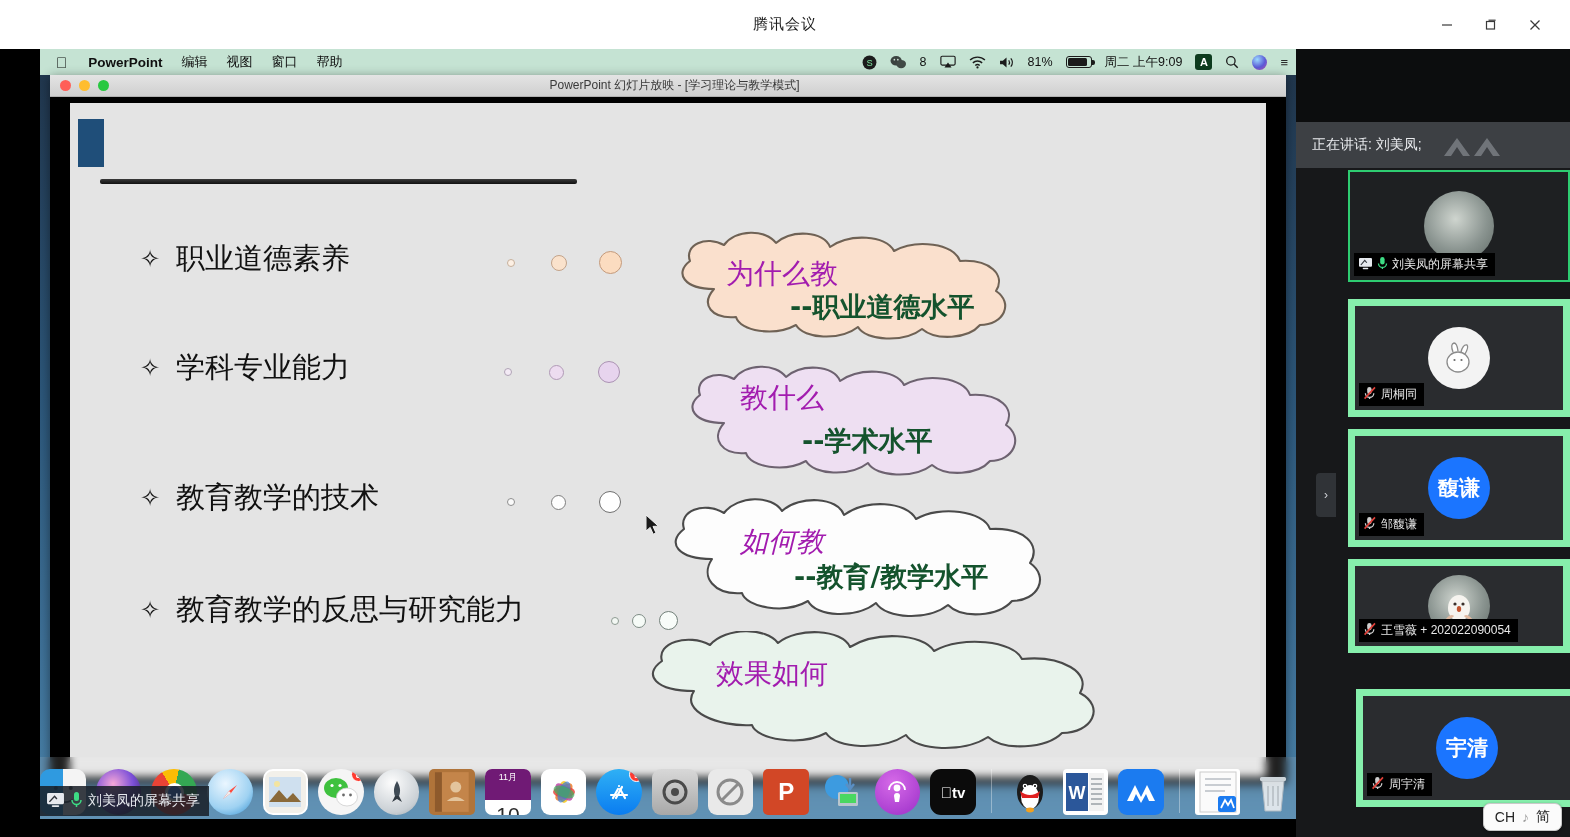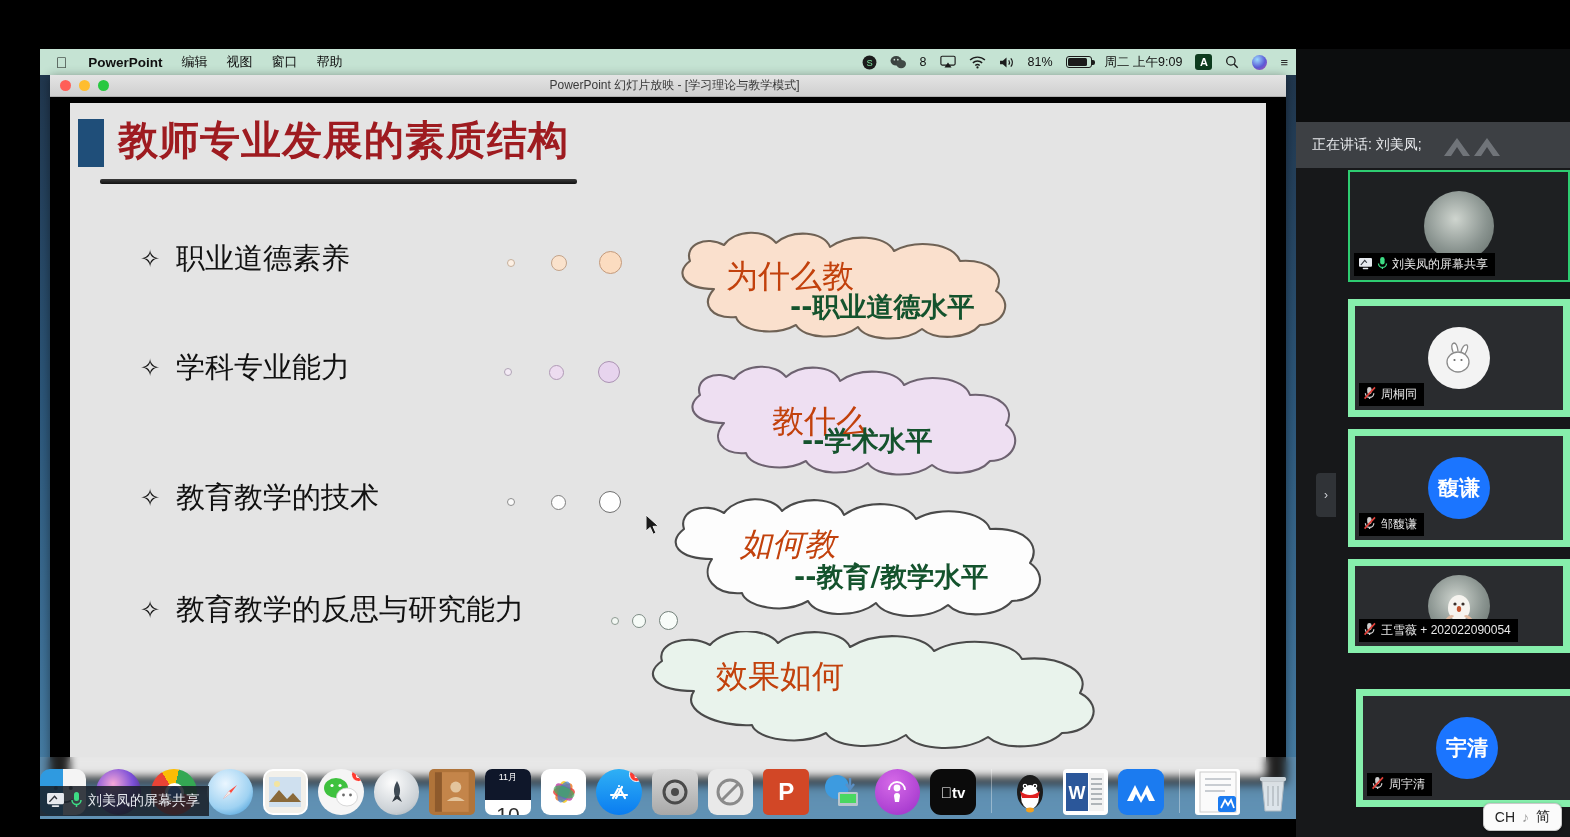--- a/index.html
+++ b/index.html
@@ -154,21 +154,21 @@
   }
   .bullet .mark { font-size:24px; color:#111; }
   .dots { position:absolute; display:flex; align-items:center; }
   .dot { border-radius:50%; }
 
   .cloud-wrap { position:absolute; }
   .cloud-text {
     position:absolute; z-index:3; white-space:nowrap;
     font-family: "DejaVu Sans", "Liberation Sans", sans-serif;
   }
-  .cl-q { font-size:32px; color:#c2410c; }
+  .cl-q { font-size:28px; color:#a21caf; }
   .cl-a { font-size:27px; color:#14532d; font-weight:600; }
 
   .mouse-cursor {
     position:absolute; left:576px; top:412px;
     width:0;height:0; z-index:9;
   }
   .mouse-cursor svg { position:absolute; left:0; top:0; }
 
   
   .dock {
@@ -268,20 +268,42 @@
     display:flex; align-items:center; gap:7px;
     box-shadow:0 1px 3px rgba(0,0,0,.4);
   }
   .ime-sep { color:#9a9a9a; }
 </style>
 </head>
 <body>
 
 <div id="app">
 
+  <div class="tm-titlebar">
+    <div class="tm-title">腾讯会议</div>
+    <div class="tm-winbtns">
+      <div class="tm-wb">
+        <svg width="14" height="14" viewBox="0 0 14 14">
+            <line x1="2" y1="7" x2="12" y2="7" stroke="#3a3a3a" stroke-width="1.2"></line>
+          </svg>
+      </div>
+      <div class="tm-wb">
+        <svg width="14" height="14" viewBox="0 0 14 14">
+          <rect x="2.5" y="3.5" width="8" height="7.5" fill="none" stroke="#3a3a3a" stroke-width="1.2"></rect>
+          <line x1="4.5" y1="2.2" x2="11.6" y2="2.2" stroke="#3a3a3a" stroke-width="1.2"></line>
+        </svg>
+      </div>
+      <div class="tm-wb">
+        <svg width="14" height="14" viewBox="0 0 14 14">
+          <line x1="2.5" y1="2.5" x2="11.5" y2="11.5" stroke="#3a3a3a" stroke-width="1.2"></line>
+          <line x1="11.5" y1="2.5" x2="2.5" y2="11.5" stroke="#3a3a3a" stroke-width="1.2"></line>
+        </svg>
+      </div>
+    </div>
+  </div>
 
   <div class="share-area">
     <div class="mac-desktop">
 
       <div class="mac-menubar">
         <div class="mm-left">
           <span class="mm-apple"></span>
           <span class="mm-bold">PowerPoint</span>
           <span>编辑</span>
           <span>视图</span>
@@ -349,21 +371,20 @@
             <span class="tl yellow"></span>
             <span class="tl green"></span>
           </div>
           <div class="ppt-titletext">PowerPoint 幻灯片放映 - [学习理论与教学模式]</div>
         </div>
 
         <div class="slide">
           <div class="slide-inner">
 
             <div class="slide-title-bar"></div>
-            <div class="slide-title">教师专业发展的素质结构</div>
             <div class="slide-title-rule"></div>
 
             <div class="bullet" style="left:70px; top:136px;">
               <span class="mark">✧</span>
               <span>职业道德素养</span>
             </div>
             <div class="dots" style="left:437px; top:148px;">
               <span class="dot" style="width:8px;height:8px;background:#fdf0e4;border:1px solid #c6b09c;margin-right:36px;"></span>
               <span class="dot" style="width:16px;height:16px;background:#fae2cc;border:1.3px solid #c3a38a;margin-right:32px;"></span>
               <span class="dot" style="width:23px;height:23px;background:#fbdcc0;border:1.5px solid #c39a7c;"></span>
@@ -412,21 +433,21 @@
             </div>
 
             <div class="cloud-wrap" style="left:596px; top:262px; width:396px; height:112px;">
               <svg width="396" height="112" viewBox="0 0 396 112">
                 <path d="M58,58 C28,58 18,42 34,30 C28,14 50,4 68,14 C80,-2 110,-2 120,12
                          C136,-2 168,0 174,16 C194,2 230,4 238,20 C260,8 298,12 304,30
                          C334,28 350,44 340,60 C358,72 348,96 324,96 C312,110 280,112 266,100
                          C248,114 210,112 202,98 C184,112 148,110 140,96 C118,108 84,102 80,88
                          C56,90 44,74 58,58 Z" fill="#eedff2" stroke="#6d6270" stroke-width="2.1" stroke-linejoin="round"></path>
               </svg>
-              <div class="cloud-text cl-q" style="left:74px; top:35px;margin-left:32px;">教什么</div>
+              <div class="cloud-text cl-q" style="left:74px; top:14px;">教什么</div>
               <div class="cloud-text cl-a" style="left:136px; top:58px;">--学术水平</div>
             </div>
 
             <div class="cloud-wrap" style="left:578px; top:394px; width:448px; height:124px;">
               <svg width="448" height="124" viewBox="0 0 448 124">
                 <path d="M64,62 C30,62 18,46 36,32 C30,14 56,4 76,16 C90,-2 124,-2 134,14
                          C152,-2 190,0 196,18 C218,2 258,4 268,22 C292,8 336,14 342,32
                          C376,30 394,48 382,66 C402,80 390,104 364,104 C350,120 314,122 300,108
                          C280,124 238,122 228,106 C208,122 168,120 160,104 C136,118 98,110 94,96
                          C66,98 52,80 64,62 Z" fill="#fdfdfd" stroke="#4a4a4a" stroke-width="2.1" stroke-linejoin="round"></path>
@@ -500,21 +521,21 @@
         </div>
         <div class="dock-ico" style="background:#b0743a;border-radius:5px;">
           <svg width="46" height="46" viewBox="0 0 46 46">
               <rect x="6" y="3" width="34" height="40" fill="#c4854a"></rect>
               <rect x="6" y="3" width="7" height="40" fill="#8e5a2c"></rect>
               <circle cx="27" cy="18" r="5.5" fill="#e3c49c"></circle>
               <path d="M18 32 Q27 24 36 32 Z" fill="#e3c49c"></path>
             </svg>
         </div>
         <div class="dock-ico" style="background:#fff;border-radius:7px;flex-direction:column;">
-          <div style="background:#0f172a;color:#fff;font-size:9px;width:100%;text-align:center;padding:16px 0;">11月</div>
+          <div style="background:#701a75;color:#fff;font-size:9px;width:100%;text-align:center;padding:16px 0;">11月</div>
           <div style="color:#2b2b2b;font-size:21px;font-weight:500;line-height:30px;">10</div>
         </div>
         <div class="dock-ico" style="background:#fff;border-radius:9px;">
           <svg width="40" height="40" viewBox="0 0 40 40">
             <g transform="translate(20,20)">
               <ellipse rx="5.5" ry="11" fill="#f5c518" opacity=".85"></ellipse>
               <ellipse rx="5.5" ry="11" fill="#f07c2a" opacity=".85" transform="rotate(45)"></ellipse>
               <ellipse rx="5.5" ry="11" fill="#e8443c" opacity=".85" transform="rotate(90)"></ellipse>
               <ellipse rx="5.5" ry="11" fill="#c044a8" opacity=".85" transform="rotate(135)"></ellipse>
               <ellipse rx="5.5" ry="11" fill="#3a7bd5" opacity=".7" transform="rotate(22)"></ellipse>

